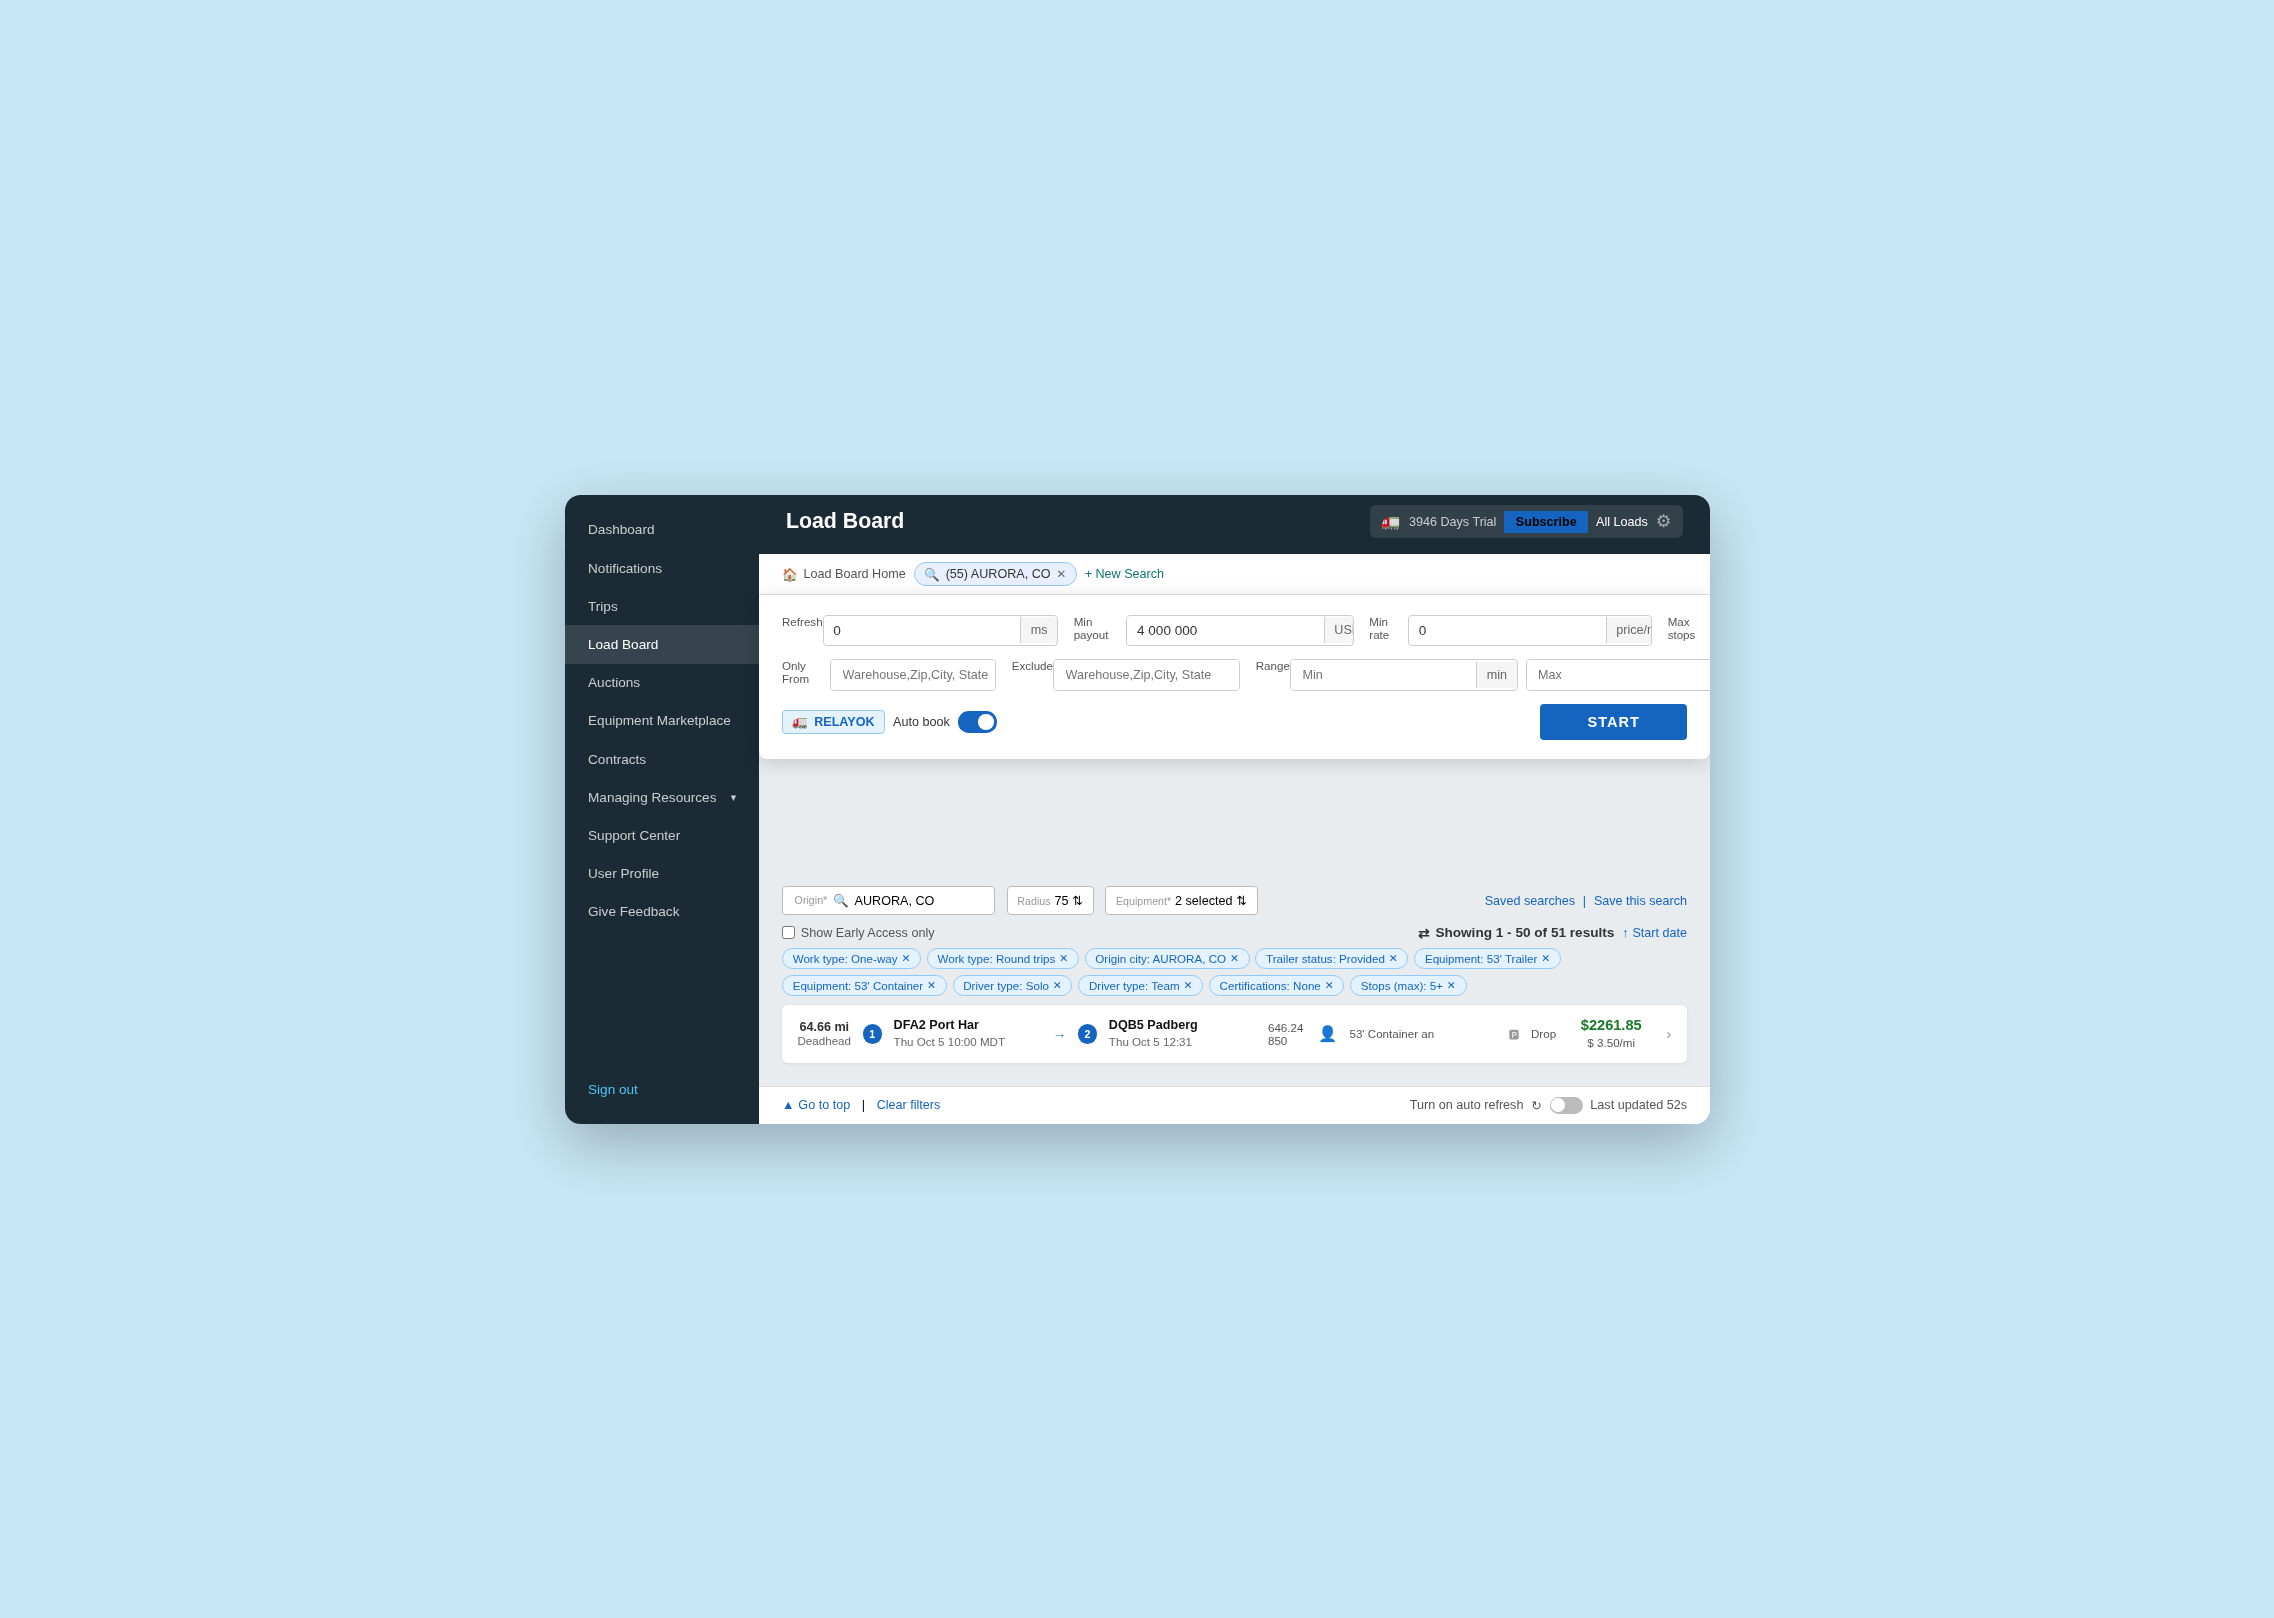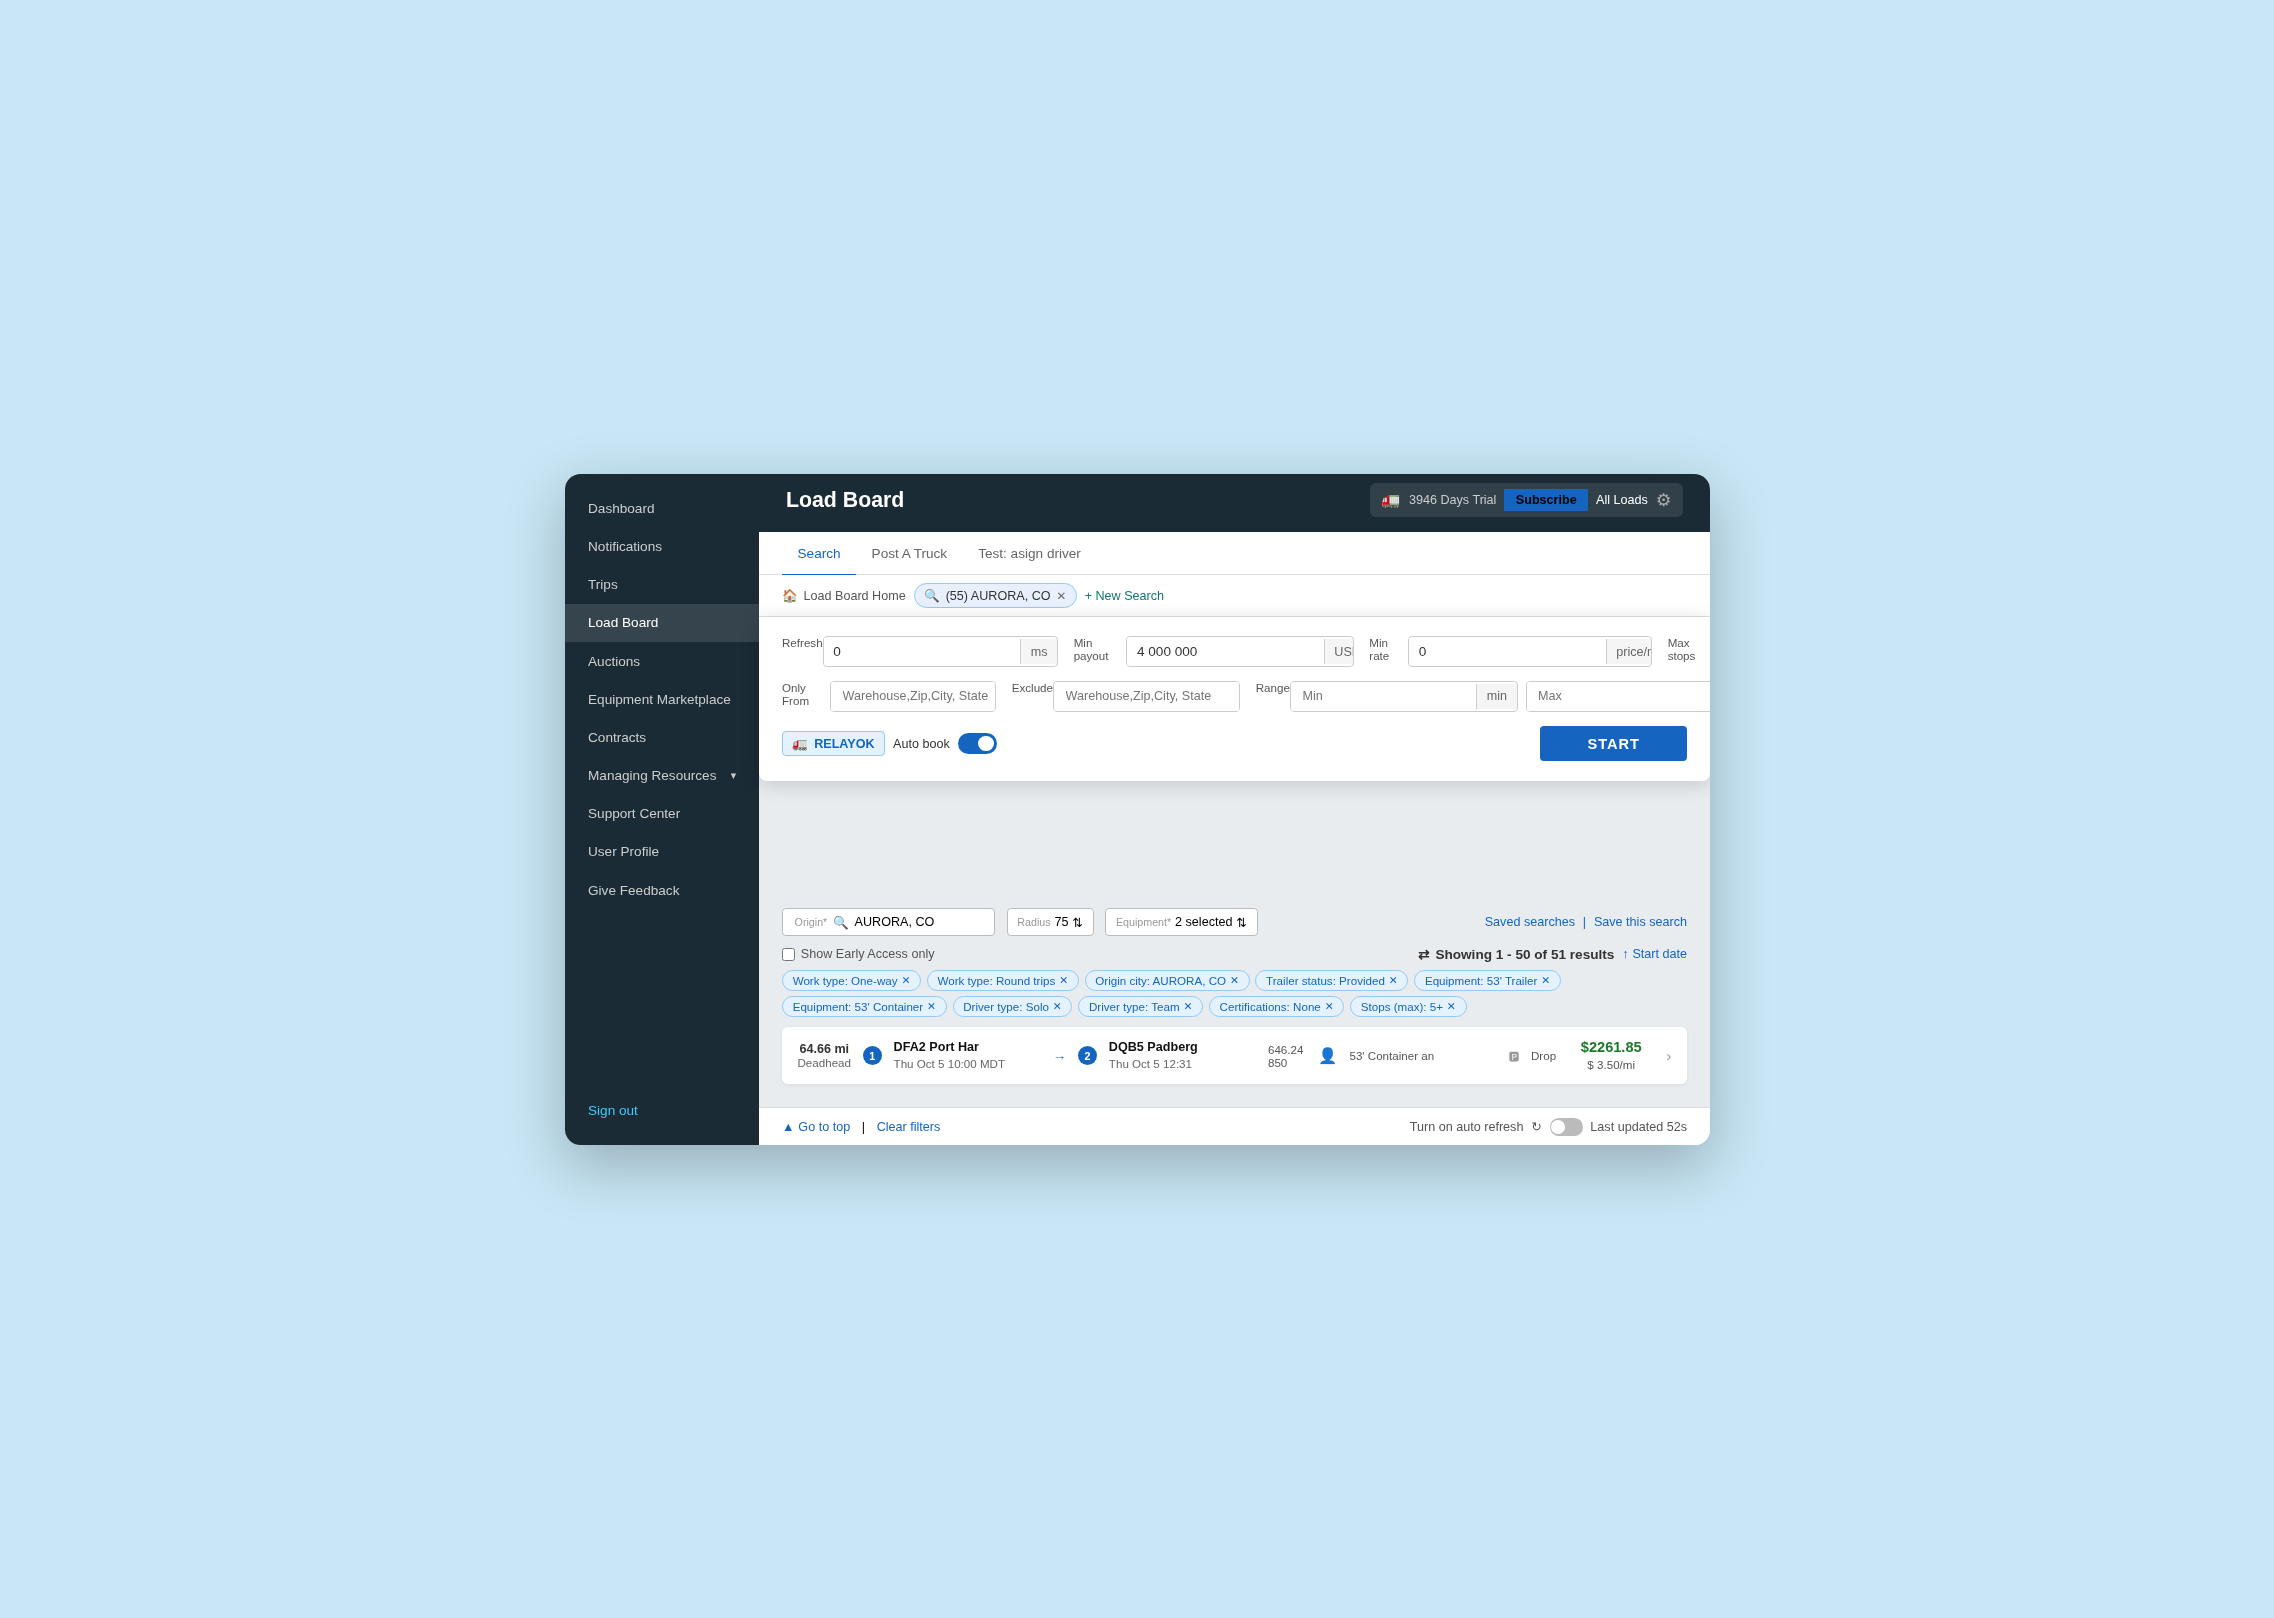--- a/index.html
+++ b/index.html
@@ -591,25 +591,20 @@
         <span class="content-title">Load Board</span>
         <div class="trial-bar">
           <span class="trial-icon">🚛</span>
           <span class="trial-text">3946 Days Trial</span>
           <button class="subscribe-btn">Subscribe</button>
           <button class="all-loads-btn">All Loads</button>
           <span class="settings-icon-btn">⚙</span>
         </div>
       </div>
 
-      <div class="tabs-bar">
-        <div class="tab active">Search</div>
-        <div class="tab">Post A Truck</div>
-        <div class="tab">Test: asign driver</div>
-      </div>
 
       <div class="search-bar">
         <div class="search-bar-home">
           <span>🏠</span>
           <span>Load Board Home</span>
         </div>
         <div class="search-tag">
           <span>🔍</span>
           <span>(55) AURORA, CO</span>
           <span class="close-x">✕</span>

